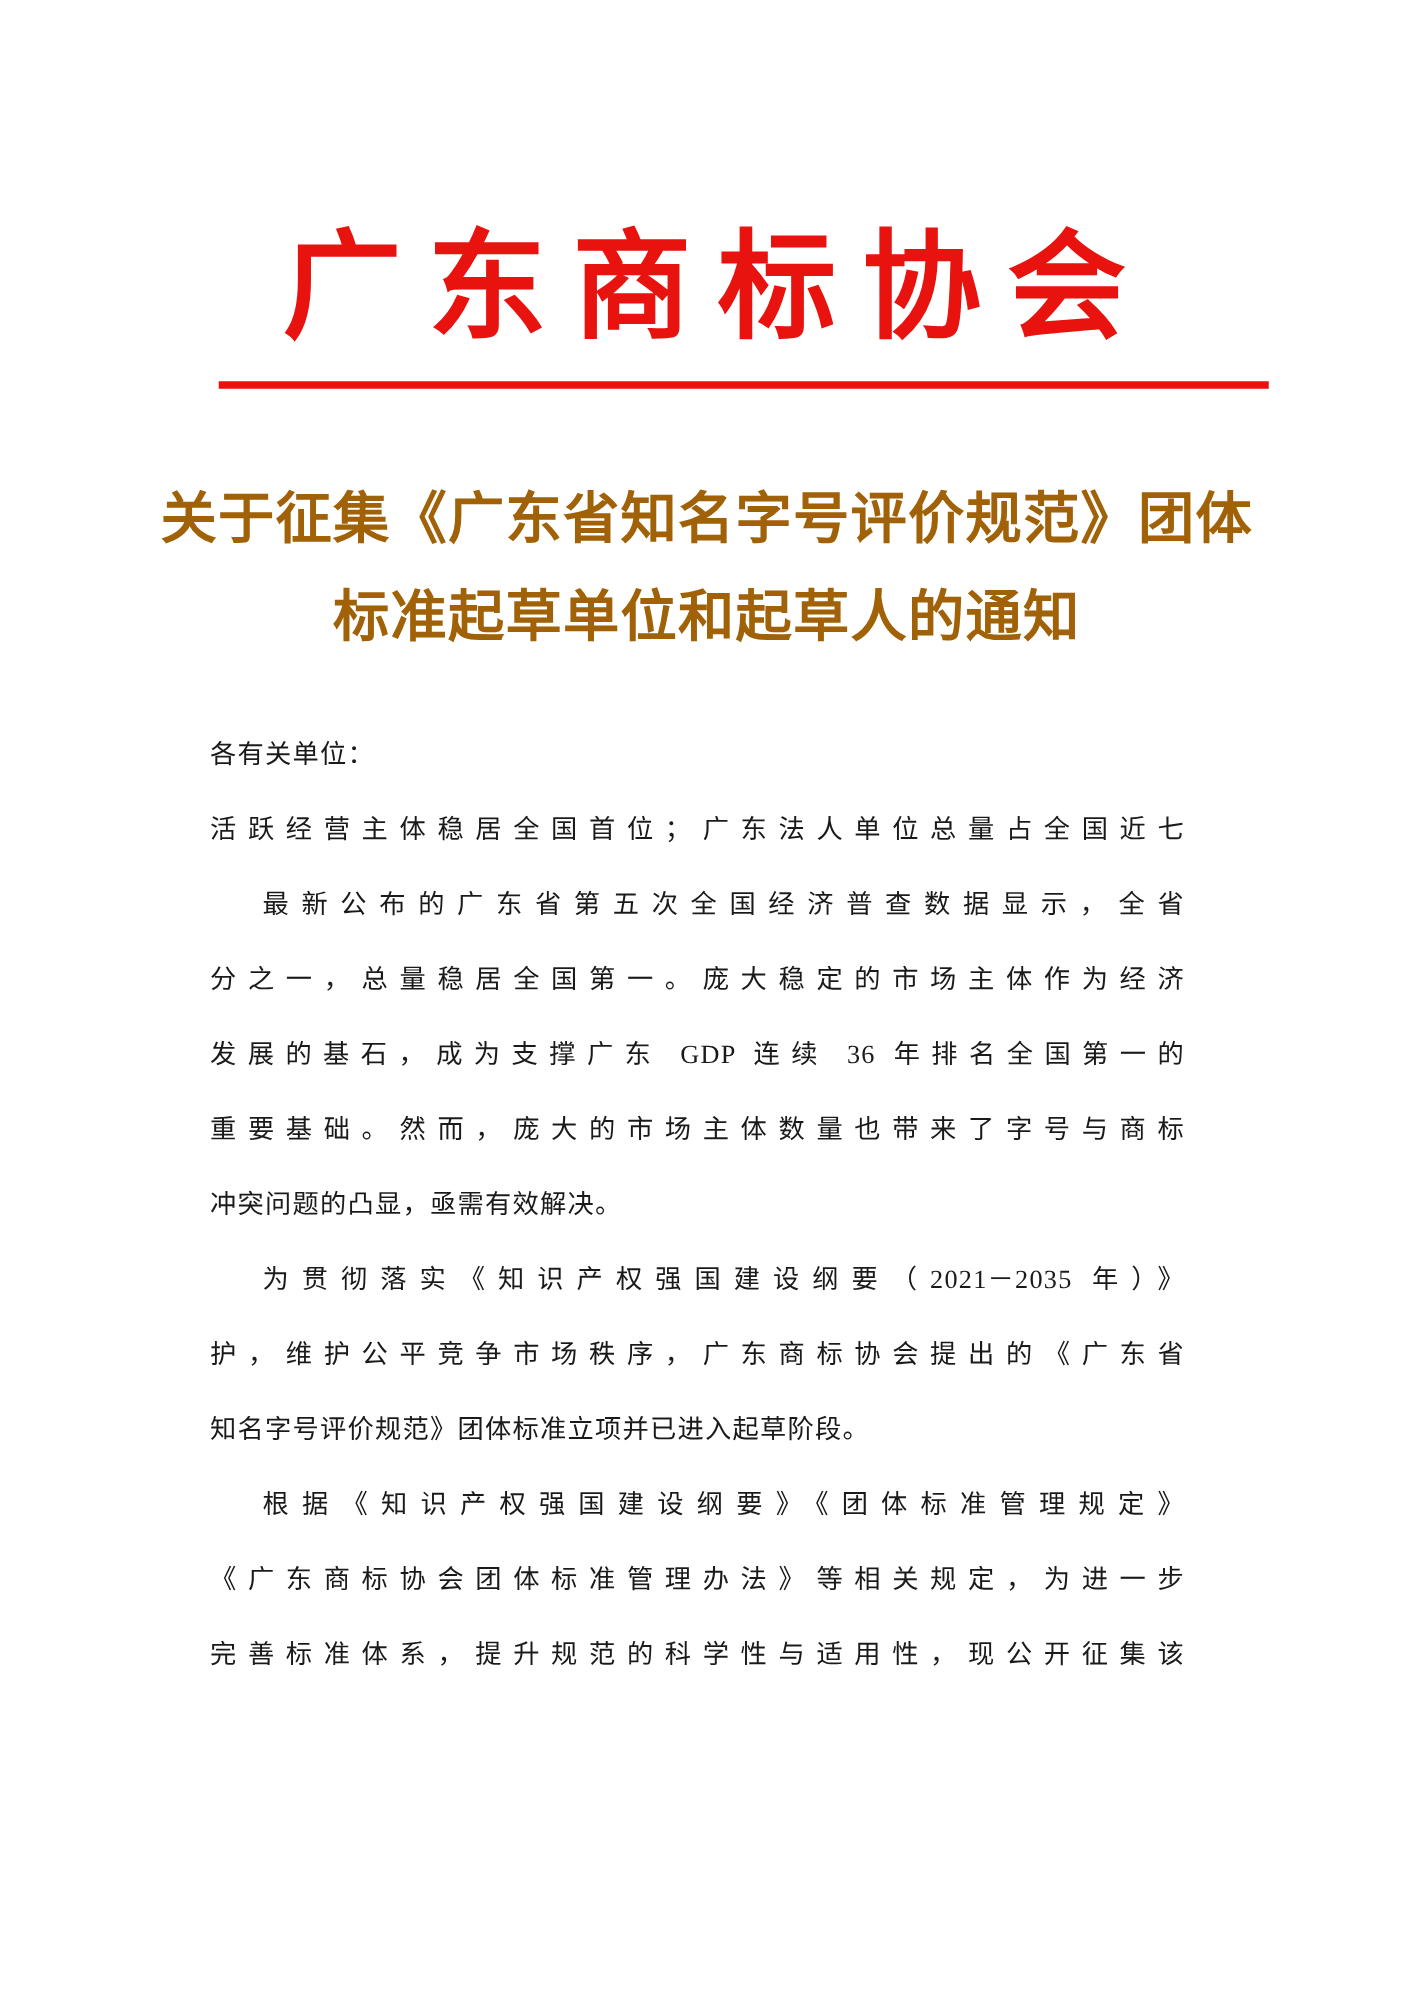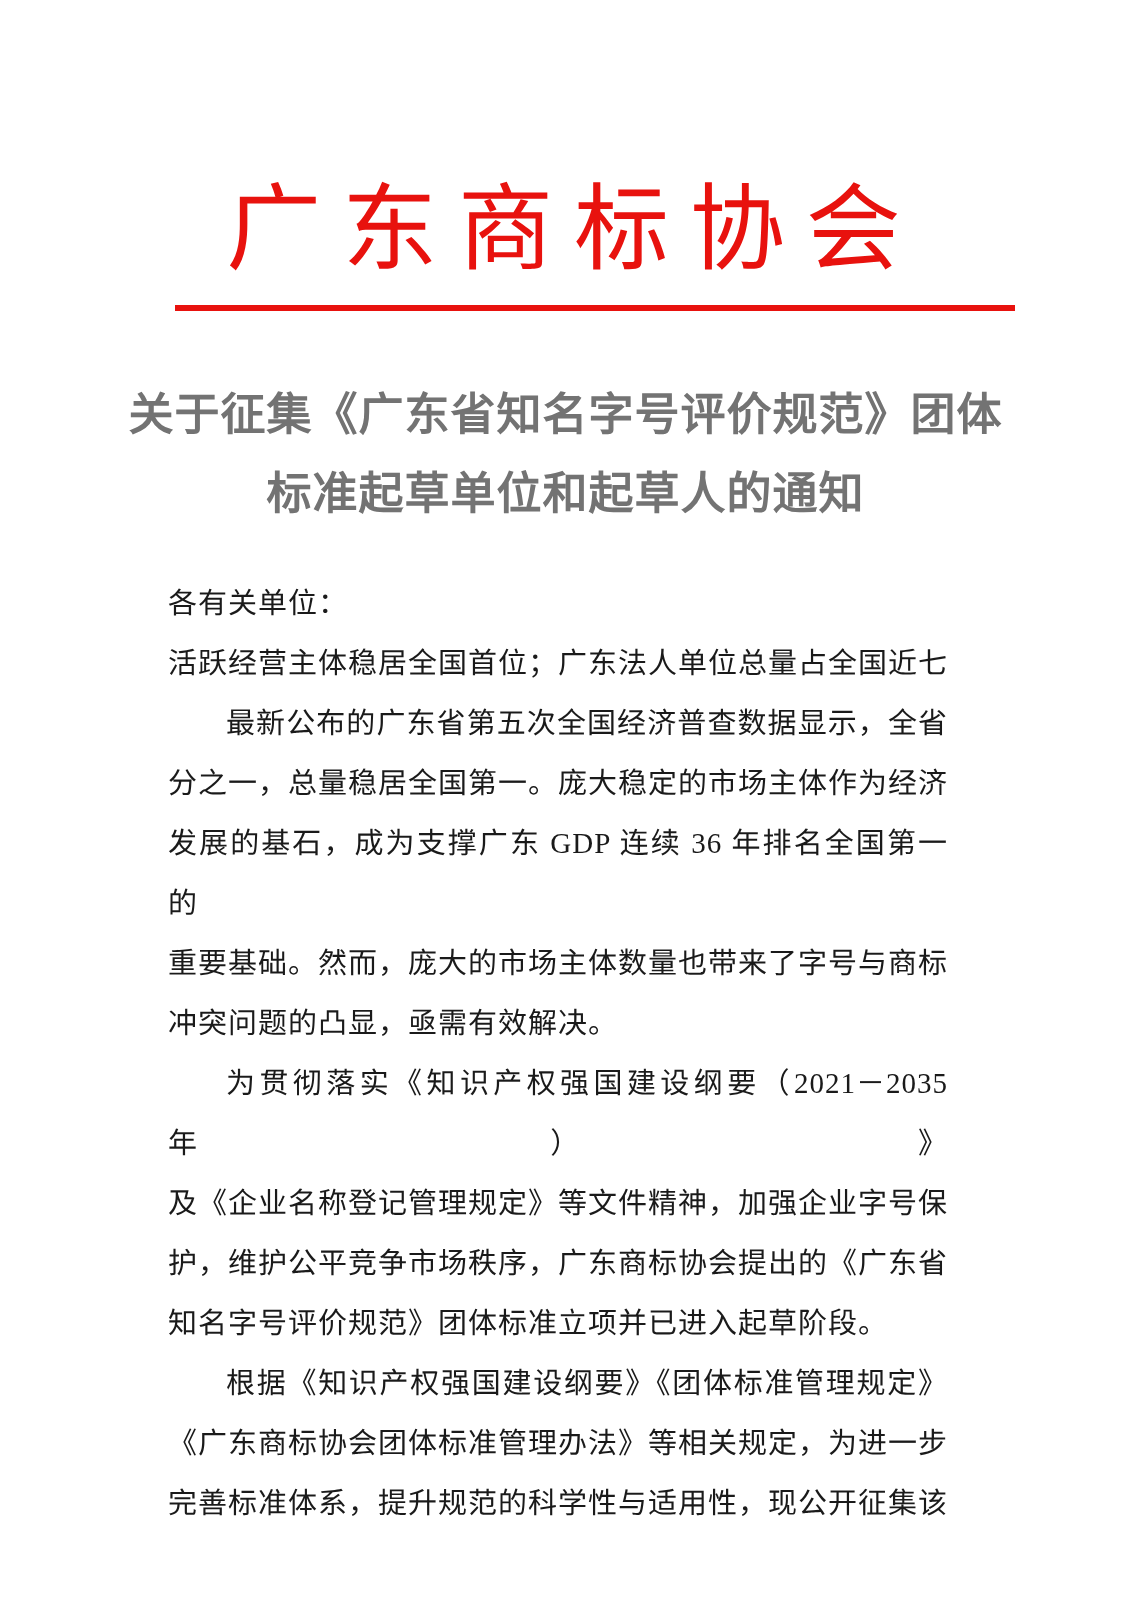--- a/index.html
+++ b/index.html
@@ -17,21 +17,21 @@
   }
   
   .org-title {
     position: absolute;
     top: 175px;
     left: 0;
     right: 4px;
     text-align: center;
     color: var(--accent);
     font-size: 95px;
-    font-weight: normal;
+    font-weight: bold;
     line-height: 110px;
     letter-spacing: 0.22em;
     padding-left: 0.22em; 
     white-space: nowrap;
   }
   
   .red-rule {
     position: absolute;
     top: 305px;
     left: 175px;
@@ -51,33 +51,33 @@
     white-space: nowrap;
   }
   
   .doc-title {
     position: absolute;
     top: 376px;
     left: 0;
     right: 0;
     margin: 0;
     text-align: center;
-    color: #737373;
+    color: #a16207;
     font-size: 45px;
     font-weight: 700;
     line-height: 79px;
   }
   .title-line { display: block; white-space: nowrap; letter-spacing: 1px; }
   
   .body-text {
     position: absolute;
     top: 573px;
     left: 168px;
     width: 780px;
-    font-size: 29px;
+    font-size: 21px;
     line-height: 60px;
     color: var(--ink);
     letter-spacing: 1px;
   }
   .line {
     text-align: justify;
     text-align-last: justify;
     overflow: hidden;
     white-space: normal;
   }
@@ -102,21 +102,20 @@
 
   <div class="body-text">
     <div class="line salutation">各有关单位：</div>
     <div class="line">活跃经营主体稳居全国首位；广东法人单位总量占全国近七</div>
     <div class="line indent">最新公布的广东省第五次全国经济普查数据显示，全省</div>
     <div class="line">分之一，总量稳居全国第一。庞大稳定的市场主体作为经济</div>
     <div class="line">发展的基石，成为支撑广东 GDP 连续 36 年排名全国第一的</div>
     <div class="line">重要基础。然而，庞大的市场主体数量也带来了字号与商标</div>
     <div class="line end">冲突问题的凸显，亟需有效解决。</div>
     <div class="line indent">为贯彻落实《知识产权强国建设纲要（2021－2035 年）》</div>
-    <div class="line">及《企业名称登记管理规定》等文件精神，加强企业字号保</div>
     <div class="line">护，维护公平竞争市场秩序，广东商标协会提出的《广东省</div>
     <div class="line end">知名字号评价规范》团体标准立项并已进入起草阶段。</div>
     <div class="line indent">根据《知识产权强国建设纲要》《团体标准管理规定》</div>
     <div class="line">《广东商标协会团体标准管理办法》等相关规定，为进一步</div>
     <div class="line">完善标准体系，提升规范的科学性与适用性，现公开征集该</div>
   </div>
 
 </div>
 
 </body></html>

